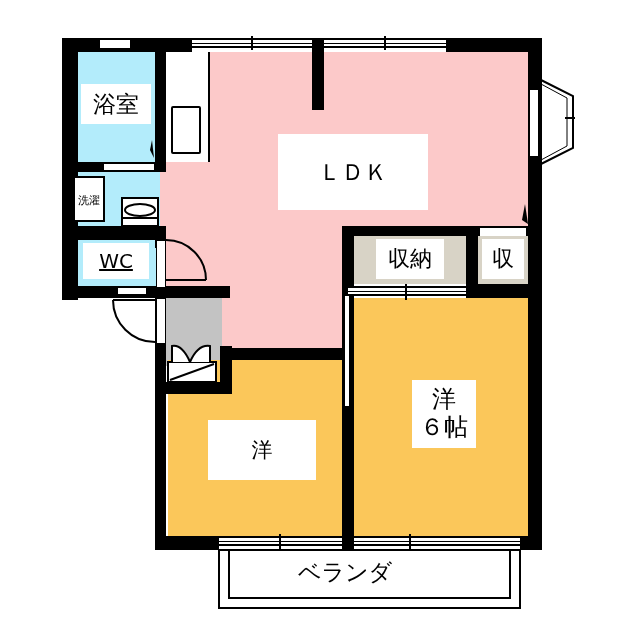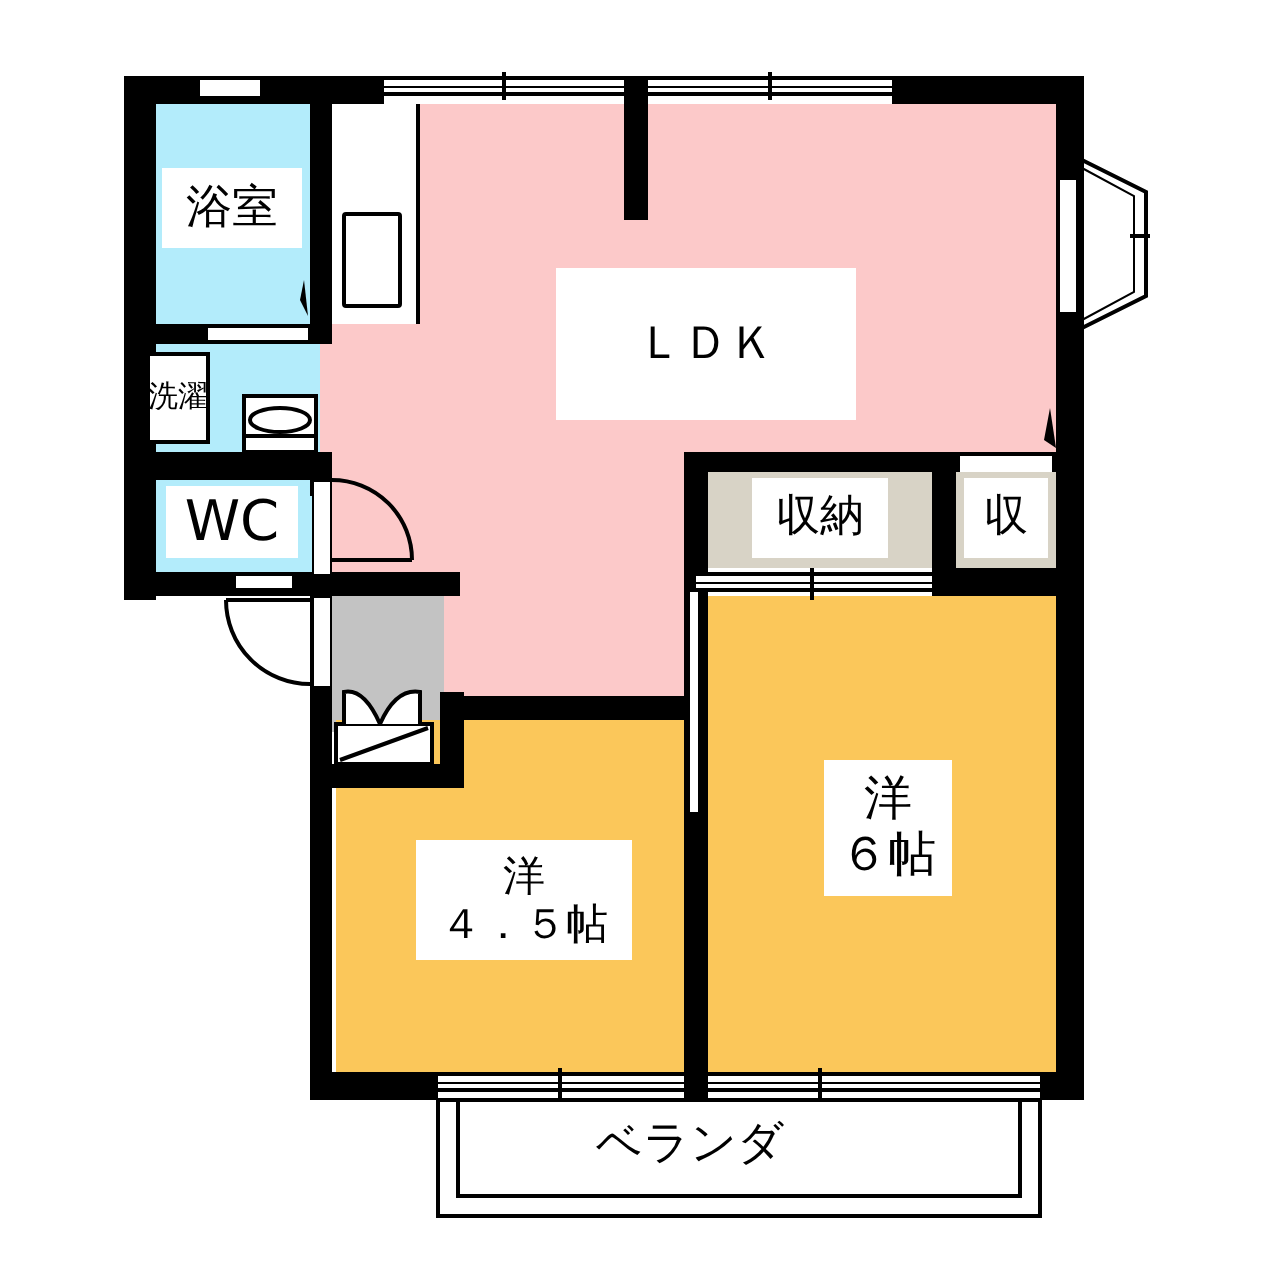--- a/index.html
+++ b/index.html
@@ -115,28 +115,27 @@
   <polygon points="150,150 152,140 154,158" fill="#000"></polygon>
   <polygon points="522,220 525,204 528,224" fill="#000"></polygon>
 
   <g stroke="#000" stroke-width="2" fill="none">
     <rect x="219" y="550" width="301" height="58"></rect>
     <rect x="229" y="550" width="281" height="48"></rect>
   </g>
 </svg>
 
 <div class="label" style="left:81px;top:84px;width:70px;height:40px;font-size:23px;"><span>浴室</span></div>
-<div class="label" style="left:77px;top:190px;width:24px;height:20px;font-size:15px;background:transparent;font-family:Liberation Serif, serif;"><span>洗濯</span></div>
-<div class="label" style="left:83px;top:243px;width:66px;height:36px;font-size:28px;"><span>WC</span></div>
+<div class="label" style="left:77px;top:190px;width:24px;height:20px;font-size:11px;background:transparent;font-family:Liberation Serif, serif;"><span>洗濯</span></div>
+<div class="label" style="left:83px;top:243px;width:66px;height:36px;font-size:20px;text-decoration:underline;"><span>WC</span></div>
 <div class="label" style="left:278px;top:134px;width:150px;height:76px;font-size:23px;">
   <span>ＬＤＫ</span>
 </div>
 <div class="label" style="left:376px;top:239px;width:68px;height:40px;font-size:22px;"><span>収納</span></div>
 <div class="label" style="left:482px;top:239px;width:42px;height:40px;font-size:22px;"><span>収</span></div>
 <div class="label" style="left:208px;top:420px;width:108px;height:60px;font-size:21px;">
   <span>洋</span>
-  <span>４．５帖</span>
 </div>
 <div class="label" style="left:412px;top:380px;width:64px;height:68px;font-size:24px;">
   <span>洋</span>
   <span>６帖</span>
 </div>
 <div class="label" style="left:270px;top:556px;width:150px;height:32px;font-size:23px;background:transparent;"><span>ベランダ</span></div>
 
 </body></html>

